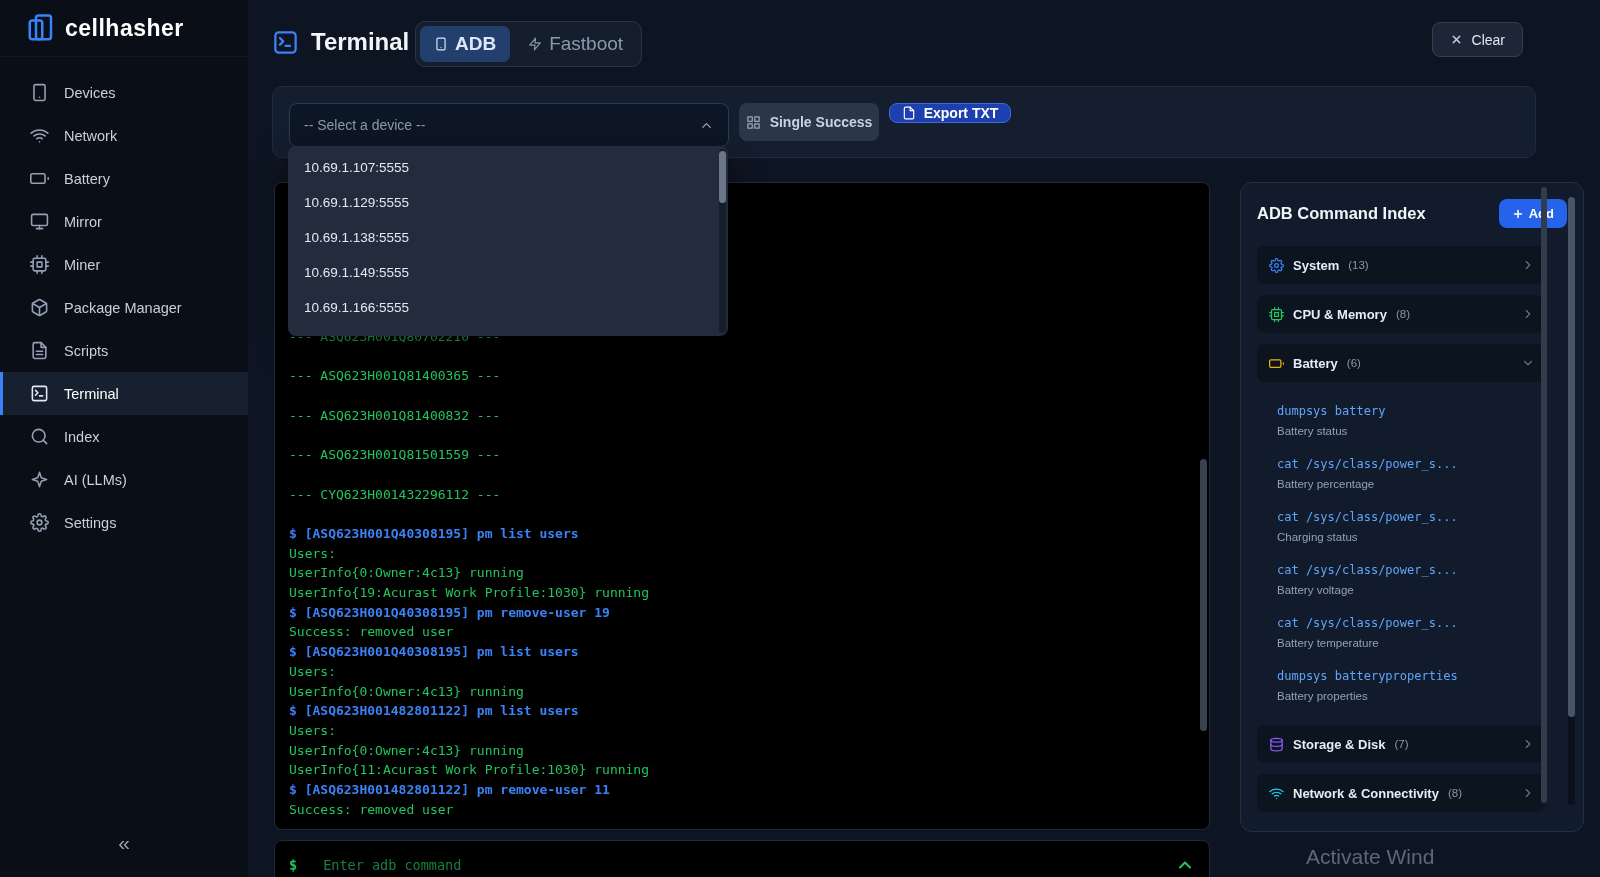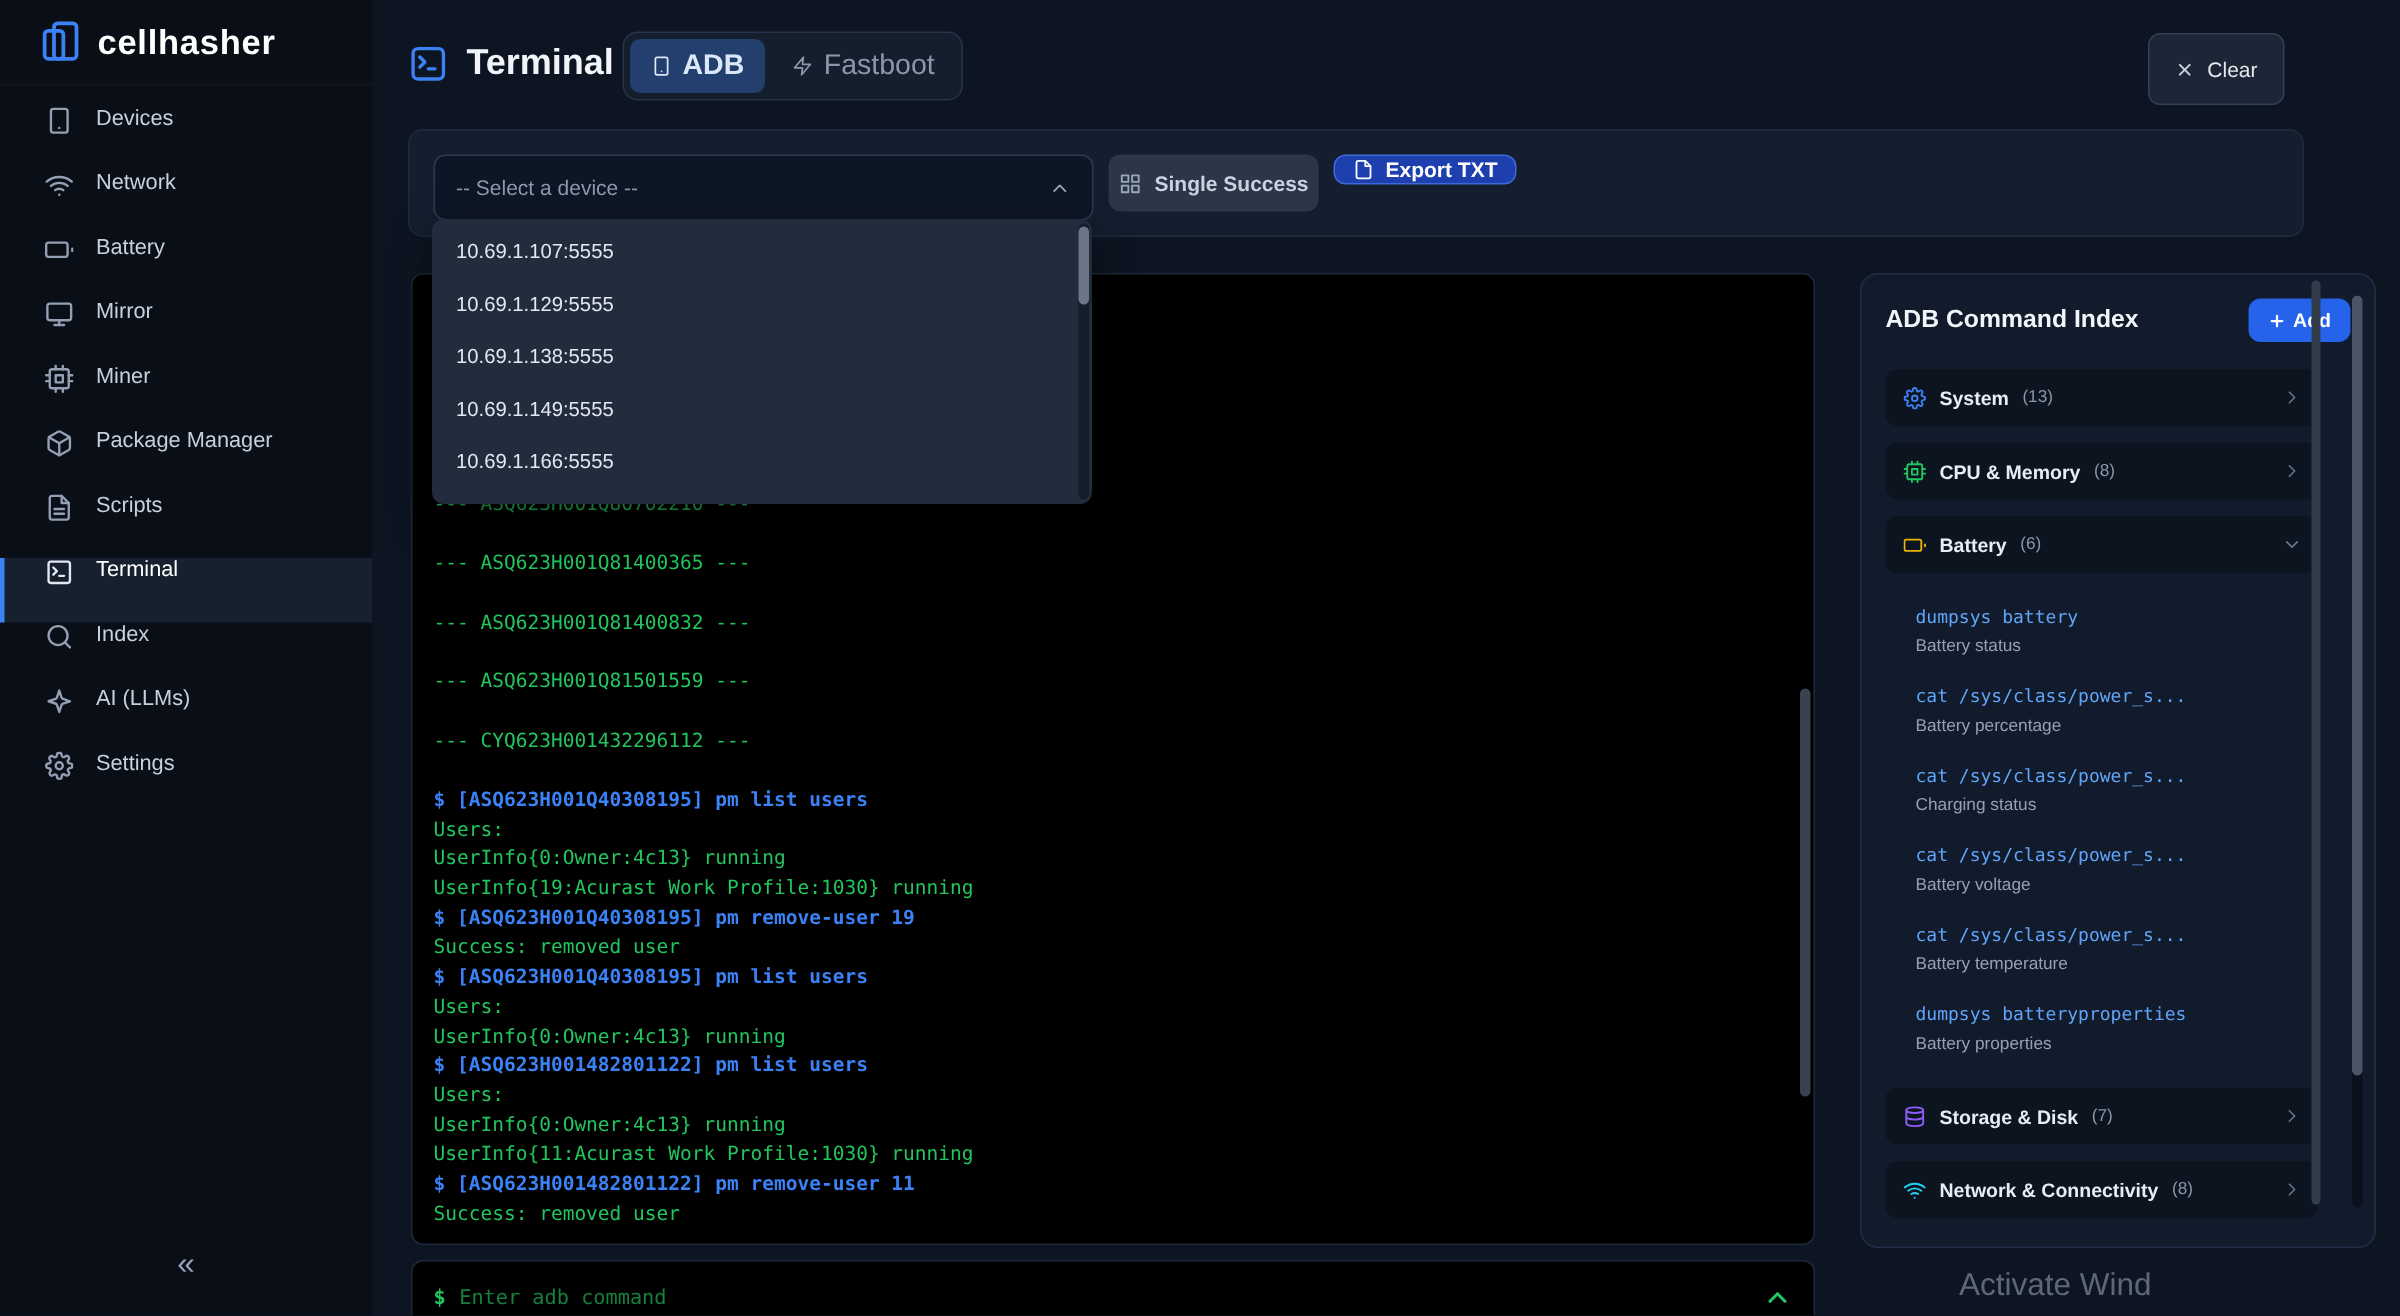--- a/index.html
+++ b/index.html
@@ -17,21 +17,21 @@
   
   .sidebar {
     position:absolute; left:0; top:0; width:248px; height:877px;
     background:#0a0e16; display:flex; flex-direction:column; z-index:10;
   }
   .logo { display:flex; align-items:center; gap:9px; padding:13px 0 13px 26px;
           border-bottom:1px solid rgba(255,255,255,.04); }
   .logo-icon { width:30px; height:30px; color:#3b82f6; }
   .logo-text { font-size:23px; font-weight:bold; color:#fff; letter-spacing:.5px; }
   .menu { padding-top:14px; flex:1; }
-  .mitem { display:flex; align-items:flex-start; gap:15px; height:43px;
+  .mitem { display:flex; align-items:center; gap:15px; height:43px;
            padding-left:30px; color:#c7d0dc; font-size:14.5px; cursor:pointer; }
   .mitem .micon { width:19px; height:19px; color:#93a0b4; flex:0 0 19px; }
   .mitem.active { background:#16202f; border-left:3px solid #3b82f6; padding-left:27px; color:#ffffff; }
   .mitem.active .micon { color:#e2e8f0; }
   .collapse-btn { padding:16px 0 22px 0; display:flex; justify-content:center;
                   color:#94a3b8; font-size:21px; cursor:pointer; }
 
   
   .main { position:absolute; left:248px; top:0; width:1352px; height:877px; }
 
@@ -40,21 +40,21 @@
   .title-icon { width:27px; height:27px; color:#3b82f6; }
   .page-title { font-size:24px; font-weight:bold; color:#f1f5f9; }
 
   .tabs { position:absolute; left:167px; top:21px; display:flex; gap:4px;
           background:#151e2d; border:1px solid #26344a; border-radius:10px; padding:4px; }
   .tab { display:flex; align-items:center; gap:7px; padding:7px 14px; border-radius:7px;
          font-size:19px; color:#8b98ab; cursor:pointer; }
   .tab .icon { width:14px; height:14px; }
   .tab.active { background:#223f6e; color:#dce7f8; font-weight:bold; }
 
-  .clear-btn { position:absolute; right:77px; top:22px; height:48px;
+  .clear-btn { position:absolute; right:77px; top:22px; height:35px;
                display:flex; align-items:center; gap:9px; padding:0 17px;
                background:#1d2636; border:1px solid #323f55; border-radius:8px;
                font-size:14px; color:#e5e7eb; cursor:pointer; }
   .clear-btn .icon { width:13px; height:13px; color:#cbd5e1; }
 
   
   .toolbar { position:absolute; left:24px; top:86px; width:1264px; height:72px;
              background:#141e2e; border:1px solid #1e2a3d; border-radius:10px; }
   .device-select { position:absolute; left:16px; top:16px; width:440px; height:44px;
                    background:#0d1624; border:1px solid #2c3a52; border-radius:8px;
@@ -92,21 +92,21 @@
   .tline.cmd { color:#3b82f6; font-weight:bold; }
   .term-scroll-thumb { position:absolute; right:2px; top:276px; width:7px; height:272px;
                        background:#39434f; border-radius:4px; }
 
   .term-input-row { position:absolute; left:26px; top:840px; width:936px; height:50px;
                     background:#000; border:1px solid #1f2937; border-radius:8px;
                     display:flex; align-items:center; padding:0 14px; }
   .prompt { color:#22c55e; font-family:"DejaVu Sans Mono", monospace;
             font-size:13.5px; font-weight:bold; }
   .term-input { flex:1; background:transparent; border:none; outline:none;
-                margin-left:9px; color:#22c55e;
+                margin-left:26px; color:#22c55e;
                 font-family:"DejaVu Sans Mono", monospace; font-size:13.5px; }
   .term-input::placeholder { color:#15803d; }
   .send-up { width:20px; height:20px; color:#22c55e; cursor:pointer; }
 
   
   .panel { position:absolute; left:992px; top:182px; width:344px; height:650px;
            background:#121b2b; border:1px solid #203049; border-radius:12px;
            padding:16px 16px 12px 16px; }
   .panel-header { display:flex; align-items:center; justify-content:space-between;
                   margin-bottom:18px; }

